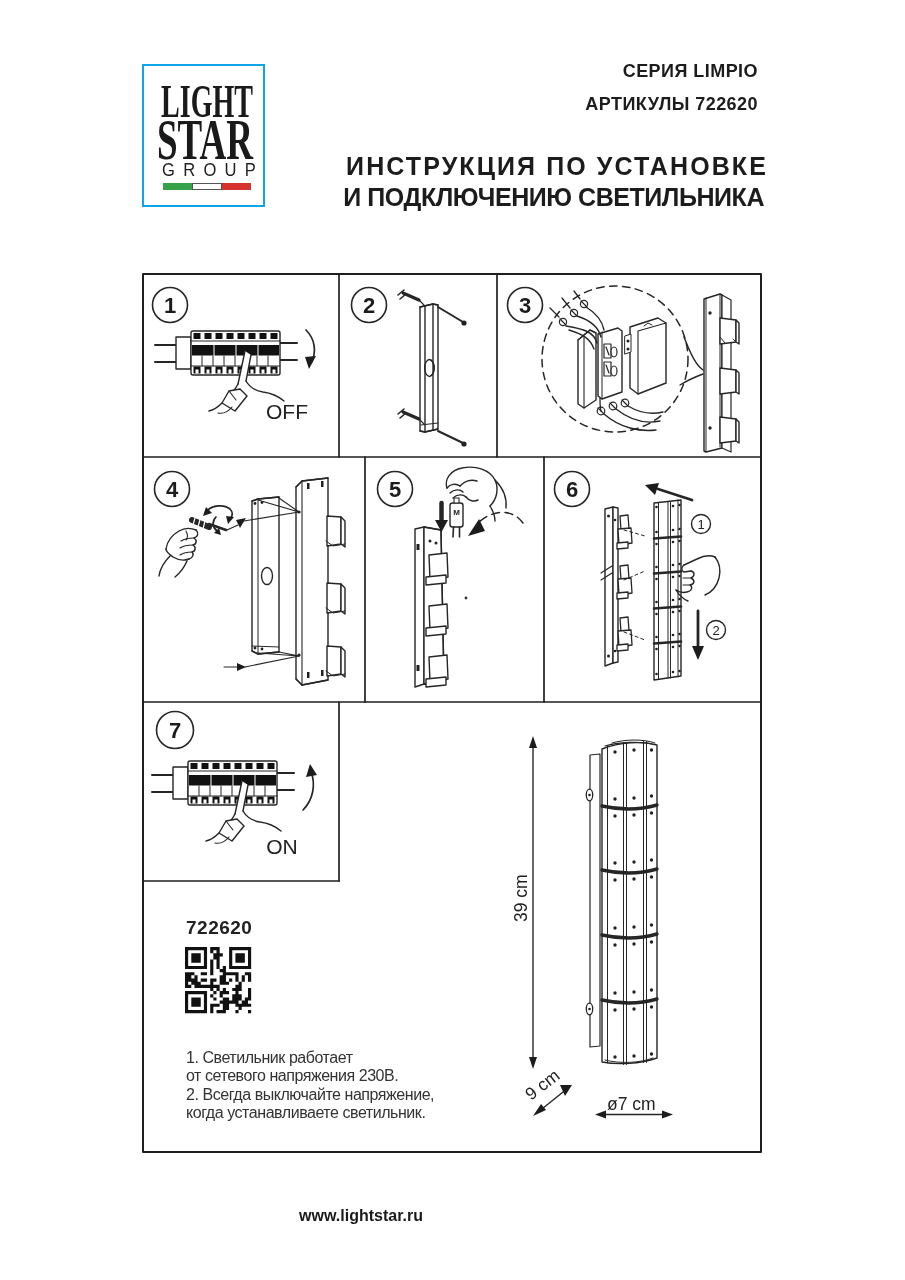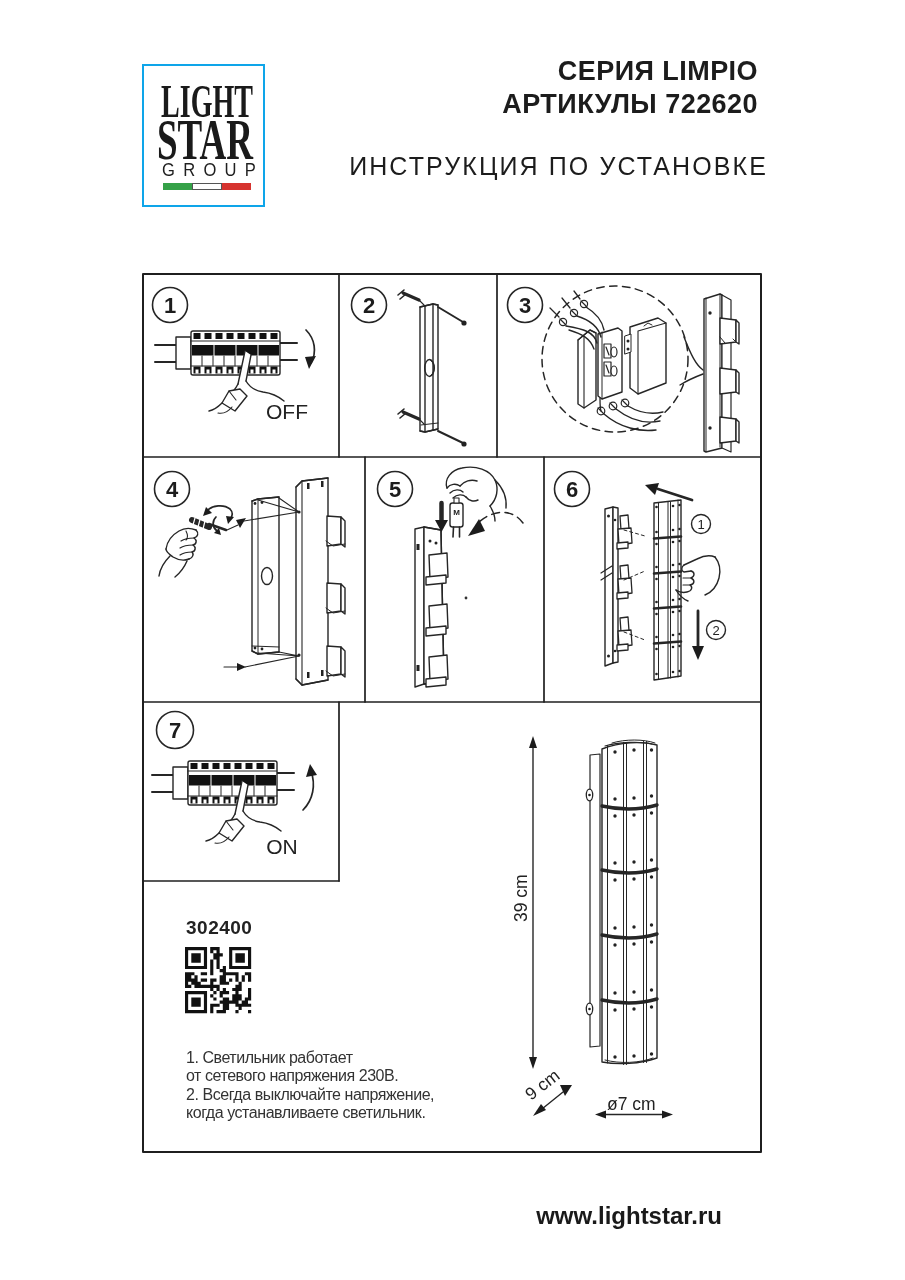--- a/index.html
+++ b/index.html
@@ -6,44 +6,44 @@
        font-family:"Liberation Sans",sans-serif;color:#1a1a1a;}
   .abs{position:absolute;}
   
   .logobox{left:142px;top:64px;width:119px;height:139px;border:2px solid #0ea5e9;}
   .lg1{position:absolute;font-family:"Liberation Serif",serif;font-weight:bold;color:#1a1a1a;
        transform-origin:left top;line-height:1;white-space:nowrap;}
   .grp{position:absolute;left:18px;top:94px;letter-spacing:9px;font-size:18px;color:#1f1f1f;white-space:nowrap;transform:scaleX(.92);transform-origin:left top;}
   .flag{left:19px;top:117px;width:88px;height:7px;display:flex;}
   .flag div{flex:1;}
   
-  .h1{right:147px;top:55px;text-align:right;font-weight:bold;font-size:27px;line-height:33px;letter-spacing:.45px;color:#1c1c1c;}
-  .h2{right:137px;top:151px;text-align:right;font-weight:normal;font-size:25px;line-height:30.5px;color:#1c1c1c;}
+  .h1{right:147px;top:55px;text-align:right;font-weight:bold;font-size:18px;line-height:33px;letter-spacing:.45px;color:#1c1c1c;}
+  .h2{right:137px;top:151px;text-align:right;font-weight:bold;font-size:25px;line-height:30.5px;color:#1c1c1c;}
   .h2 .sp1{letter-spacing:2.1px;}
   .h2 .sp2{letter-spacing:-0.45px;margin-right:4px;}
   
   .num722{left:186px;top:917px;font-weight:bold;font-size:19px;letter-spacing:.5px;color:#222;}
   .notes{left:186px;top:1049px;font-size:16px;letter-spacing:-0.45px;line-height:18.4px;color:#333;}
-  .footer{left:0;top:1202px;width:722px;text-align:right;font-weight:bold;font-size:24px;line-height:27px;color:#1a1a1a;}
+  .footer{left:0;top:1202px;width:722px;text-align:center;font-weight:bold;font-size:16px;line-height:27px;color:#1a1a1a;}
 </style></head>
 <body>
   <div class="abs logobox">
     <div class="lg1" id="lgt" style="left:17px;top:12px;font-size:47px;transform:scaleX(.597);">LIGHT</div>
     <div class="lg1" id="str" style="left:13px;top:45px;font-size:57px;transform:scaleX(.649);">STAR</div>
     <div class="grp">GROUP</div>
     <div class="abs flag">
       <div style="background:#35a148;"></div>
       <div style="background:#fff;box-shadow:inset 0 0 0 1px #555;"></div>
       <div style="background:#d6332f;"></div>
     </div>
   </div>
   <div class="abs h1">СЕРИЯ LIMPIO<br>АРТИКУЛЫ 722620</div>
-  <div class="abs h2"><span class="sp1" id="sp1">ИНСТРУКЦИЯ ПО УСТАНОВКЕ</span><br></div>
-
-  <div class="abs num722">302400</div>
+  <div class="abs h2"><span class="sp1" id="sp1">ИНСТРУКЦИЯ ПО УСТАНОВКЕ</span><br><span class="sp2" id="sp2">И ПОДКЛЮЧЕНИЮ СВЕТИЛЬНИКА</span></div>
+
+  <div class="abs num722">722620</div>
   <div class="abs notes">1. Светильник работает<br>от сетевого напряжения 230В.<br>2. Всегда выключайте напряжение,<br>когда устанавливаете светильник.</div>
   <div class="abs footer">www.lightstar.ru</div>
 
   <svg class="abs" style="left:0;top:0;" width="905" height="1280" viewBox="0 0 905 1280" fill="none" stroke="#262626" stroke-width="1.4" stroke-linecap="round" stroke-linejoin="round">
 
     <g stroke="#1f1f1f" stroke-width="2">
       <rect x="143" y="274" width="618" height="878"></rect>
     </g>
     <g stroke="#1f1f1f" stroke-width="1.7">
       <line x1="143" y1="457" x2="761" y2="457"></line>

